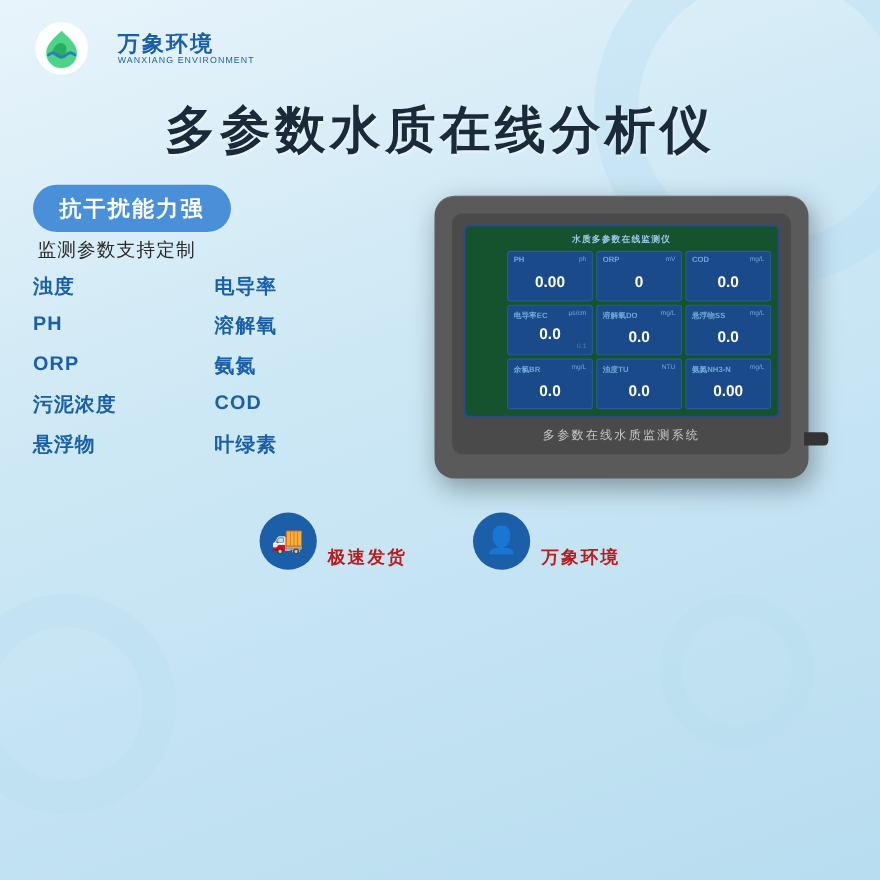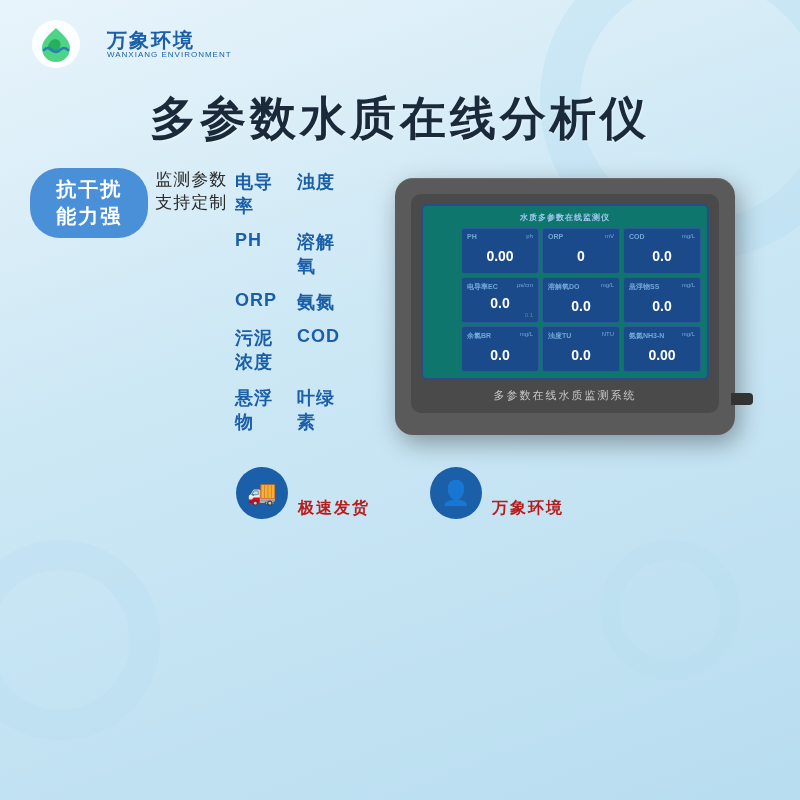--- a/index.html
+++ b/index.html
@@ -93,21 +93,21 @@
       display: flex;
       padding: 0 20px 0 30px;
       gap: 10px;
       align-items: flex-start;
     }
 
     
     .left-panel {
       flex: 0 0 310px;
       display: flex;
-      flex-direction: row;
+      flex-direction: column;
       gap: 3px;
     }
 
     .feature-badge {
       background: #4a90d9;
       color: white;
       font-size: 20px;
       font-weight: bold;
       border-radius: 30px;
       padding: 8px 24px;
@@ -160,21 +160,21 @@
     }
 
     .device-inner {
       background: #4a4a4a;
       border-radius: 10px;
       padding: 10px;
     }
 
     
     .lcd-screen {
-      background: #0f766e;
+      background: #14532d;
       border-radius: 6px;
       padding: 6px;
       border: 2px solid #2a4a8a;
     }
 
     .lcd-title {
       text-align: center;
       color: #a0c8f0;
       font-size: 8px;
       letter-spacing: 1px;
@@ -312,22 +312,22 @@
   </div>
 
   <div class="main-title">多参数水质在线分析仪</div>
 
   <div class="content-row">
 
     <div class="left-panel">
       <div class="feature-badge">抗干扰能力强</div>
       <div class="support-text">监测参数支持定制</div>
       <div class="params-grid">
+        <div class="param-item">浊度</div>
         <div class="param-item">电导率</div>
-        <div class="param-item">浊度</div>
         <div class="param-item">PH</div>
         <div class="param-item">溶解氧</div>
         <div class="param-item">ORP</div>
         <div class="param-item">氨氮</div>
         <div class="param-item">污泥浓度</div>
         <div class="param-item">COD</div>
         <div class="param-item">悬浮物</div>
         <div class="param-item">叶绿素</div>
       </div>
     </div>

